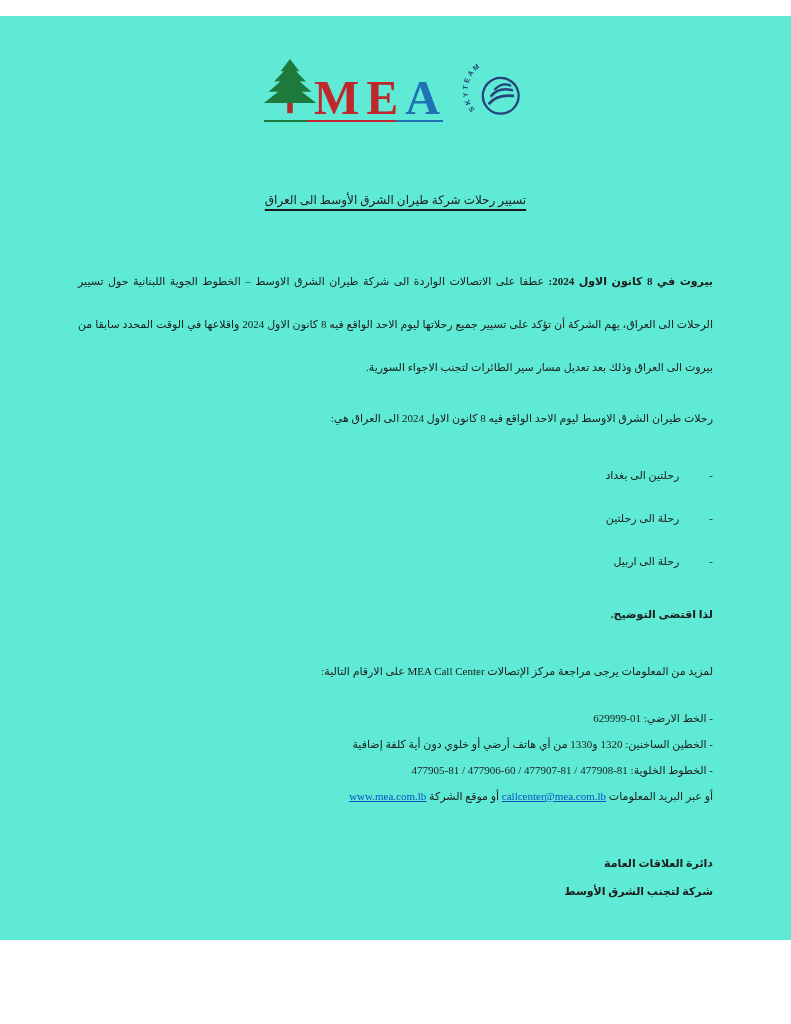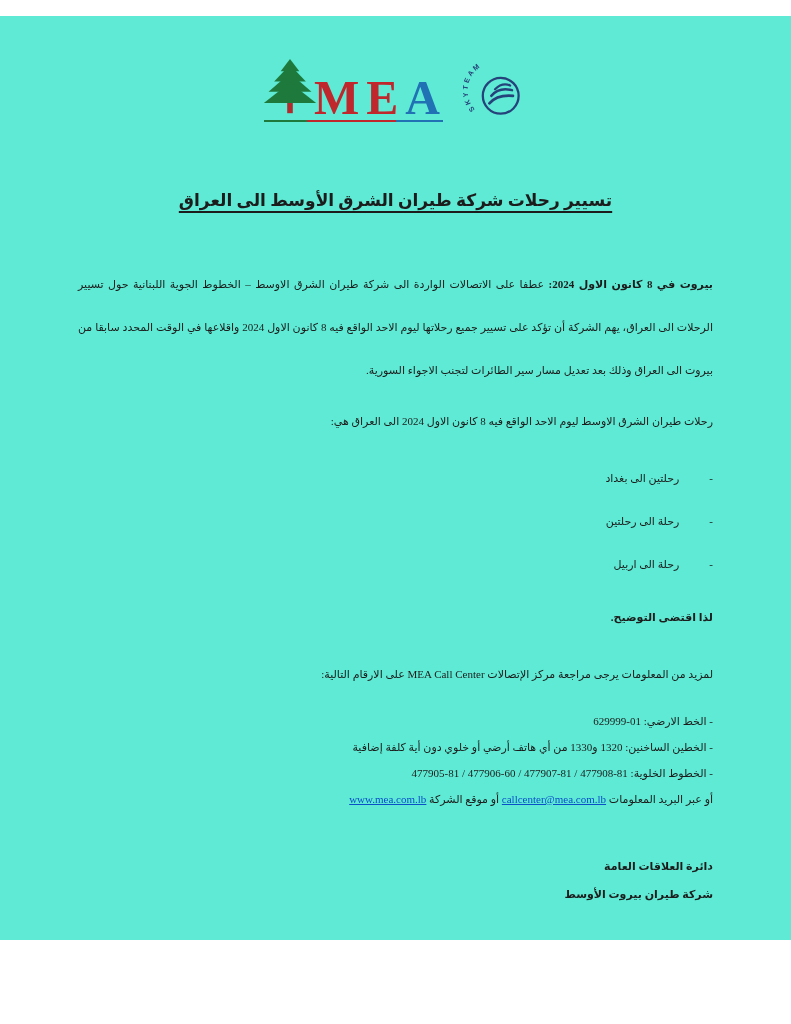--- a/index.html
+++ b/index.html
@@ -26,21 +26,21 @@
     margin-left: -4px; white-space: nowrap;
   }
   .logo-underline {
     position: absolute; left: 2px; right: 4px; bottom: 0; height: 2px;
   }
   .skyteam { display: block; margin-bottom: -4px; }
 
   
   .title-wrap { margin-top: 68px; text-align: center; }
   .title {
-    font-weight: 700; font-size: 17px;
+    font-weight: 400; font-size: 12px;
     text-decoration: underline; text-decoration-thickness: 1.5px; text-underline-offset: 5px;
   }
 
   
   .doc-body { direction: rtl; font-size: 11px; }
   .p1 {
     margin-top: 52px; line-height: 43px;
     text-align: justify; text-align-last: right;
   }
   .dateline { font-weight: 700; }
@@ -131,17 +131,17 @@
         <div class="email-line">
           <span>أو عبر البريد المعلومات</span>
           <a class="link">callcenter@mea.com.lb</a>
           <span>أو موقع الشركة</span>
           <a class="link">www.mea.com.lb</a>
         </div>
       </div>
 
       <div class="signature">
         <div>دائرة العلاقات العامة</div>
-        <div>شركة طيران بيروت الأوسط</div>
+        <div>شركة لتجنب الشرق الأوسط</div>
       </div>
     </div>
   </div>
 </div>
 
 </body></html>

